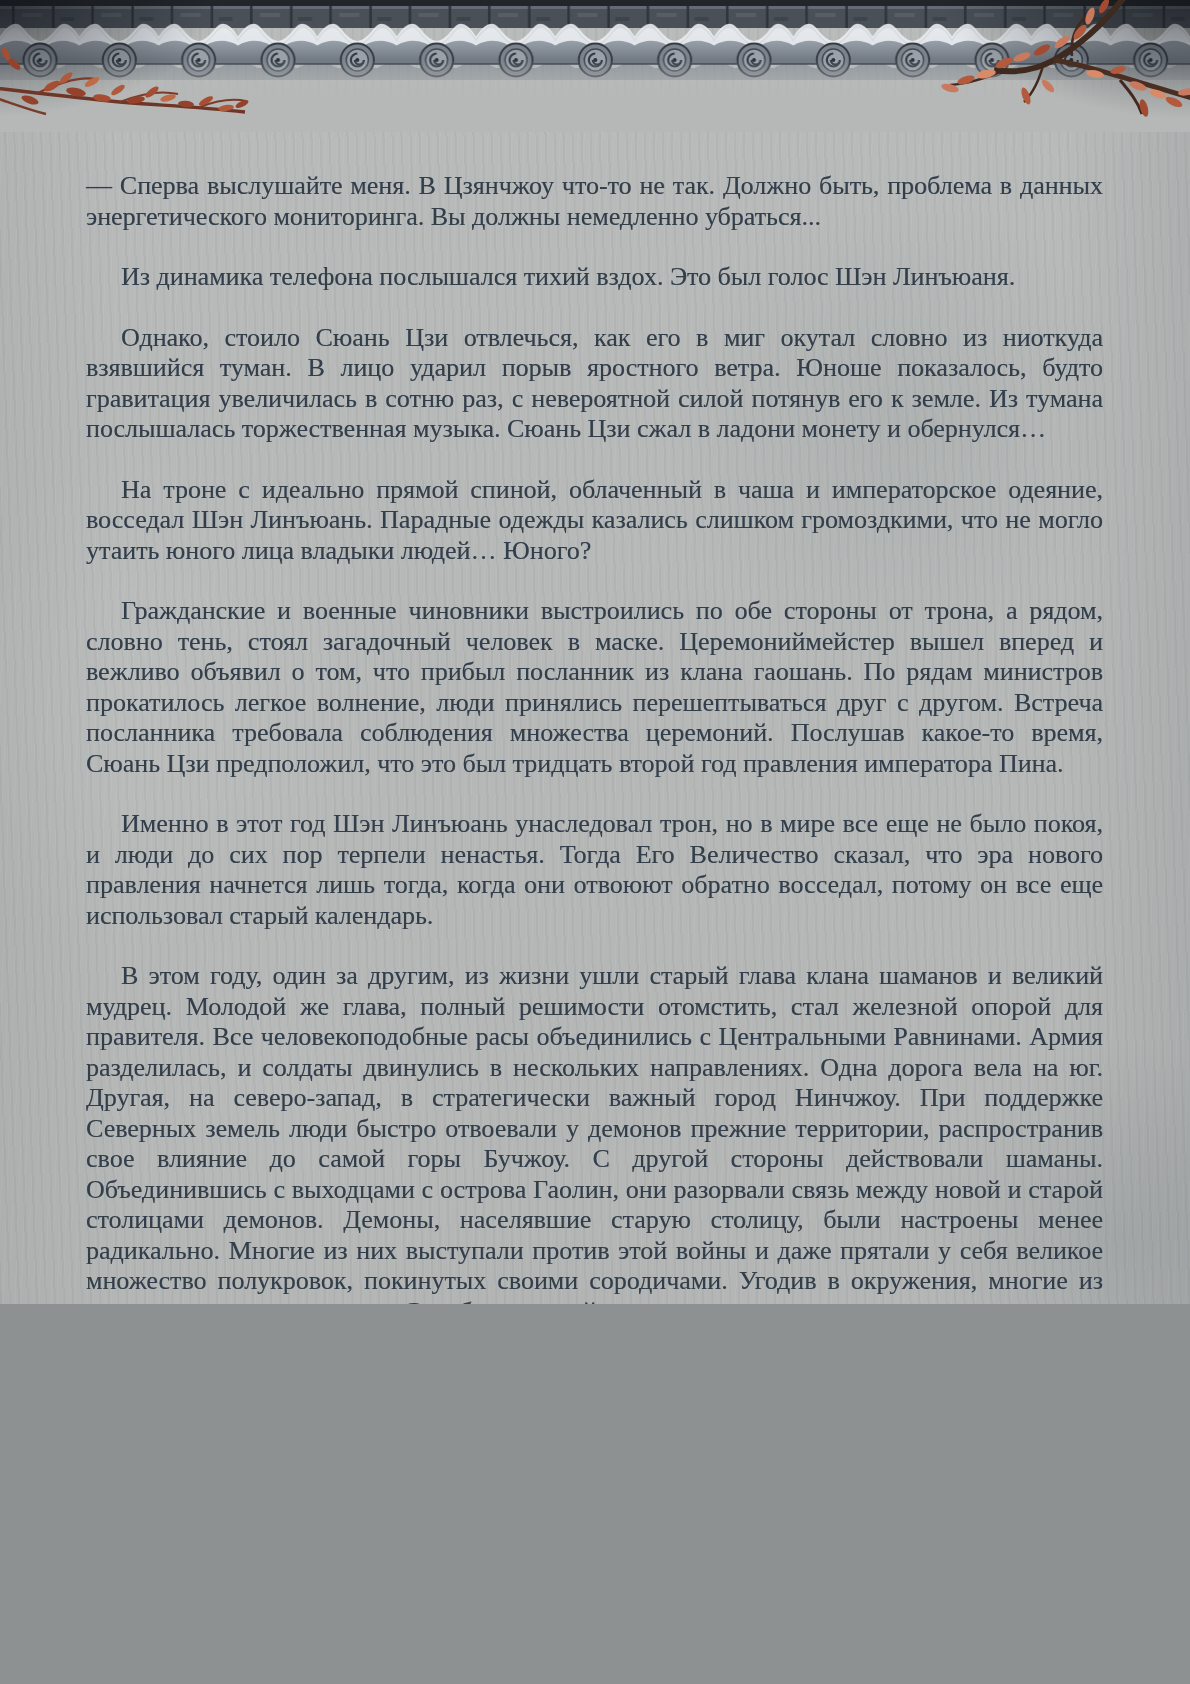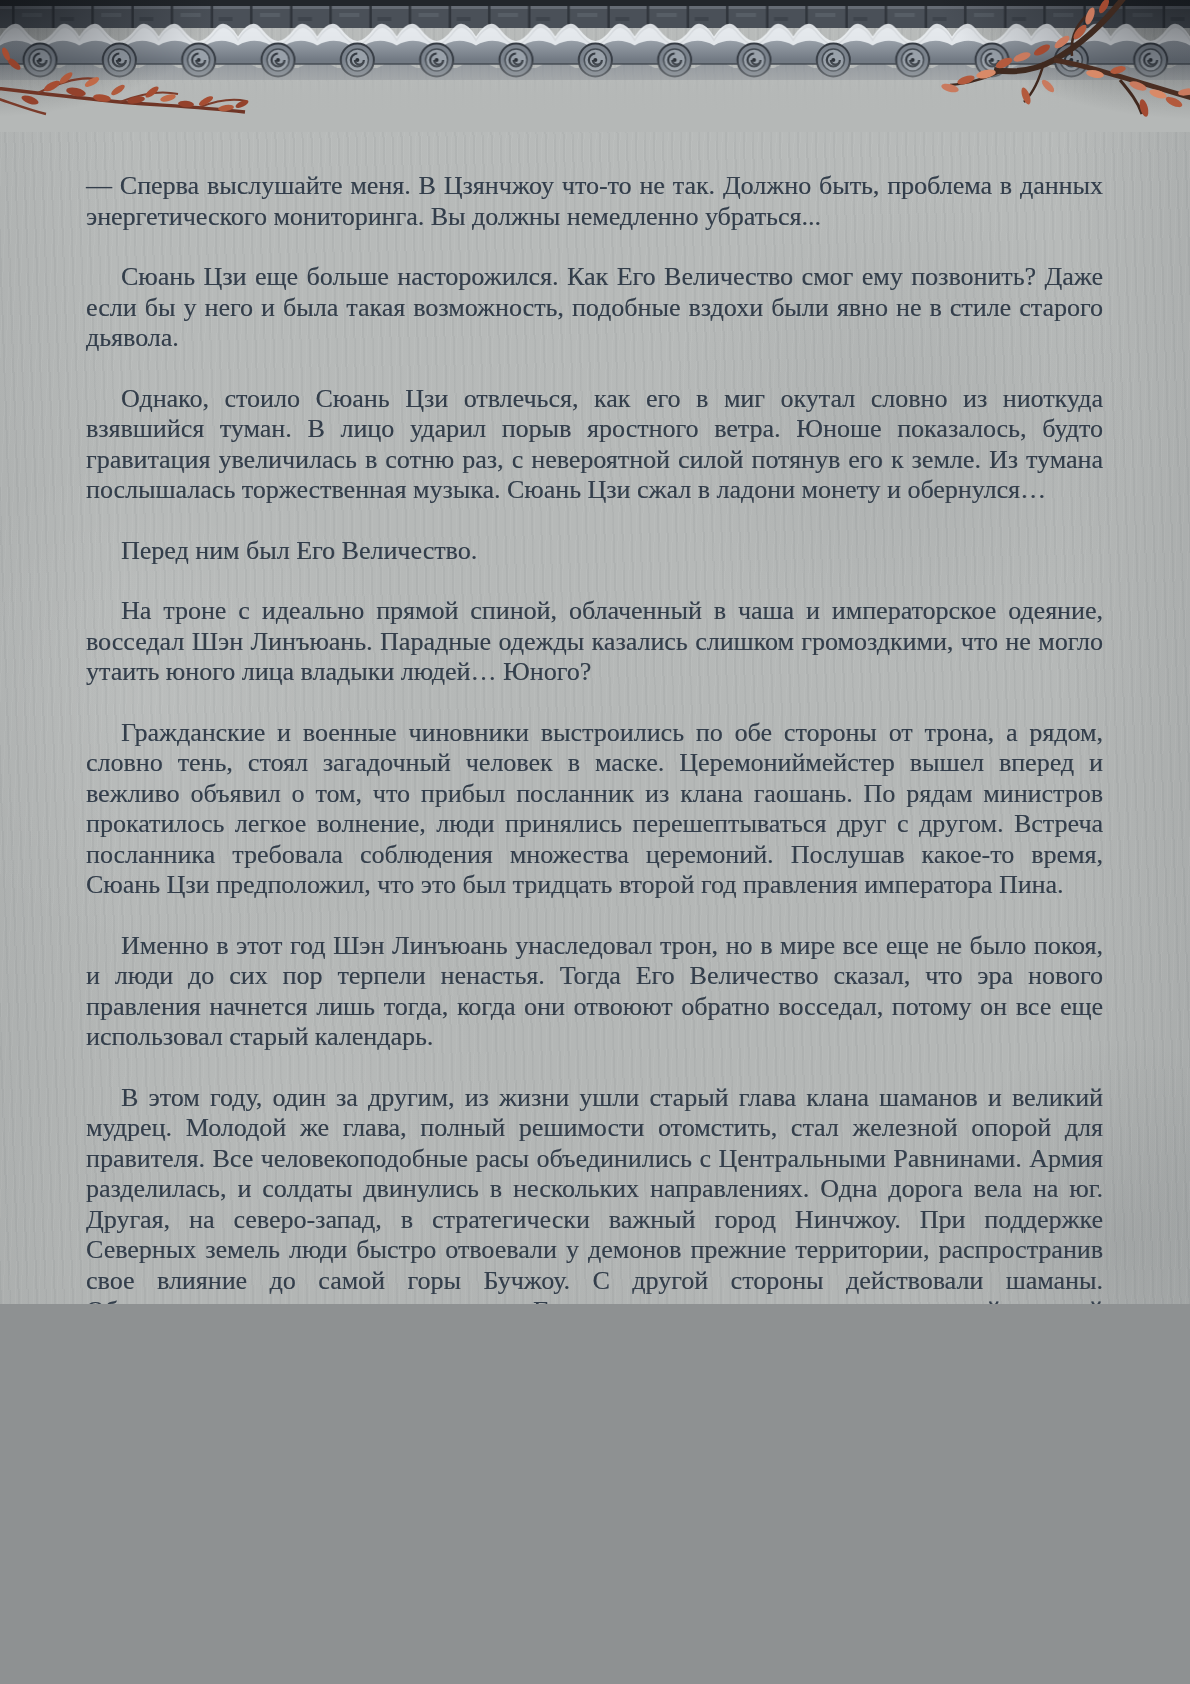--- a/index.html
+++ b/index.html
@@ -142,22 +142,21 @@
         <ellipse cx="1144" cy="108" rx="9" ry="3.8" fill="#a34a31" transform="rotate(75 1144 108)"></ellipse>
         <ellipse cx="1158" cy="94" rx="9" ry="3.8" fill="#d98a68" transform="rotate(18 1158 94)"></ellipse>
         <ellipse cx="1174" cy="102" rx="9" ry="3.8" fill="#b35a3d" transform="rotate(25 1174 102)"></ellipse>
         <ellipse cx="1186" cy="92" rx="8" ry="3.4" fill="#c97a5e" transform="rotate(-10 1186 92)"></ellipse>
       </g>
     </svg>
   </div>
 
   <main class="text-block">
     <p class="para no-indent">— Сперва выслушайте меня. В Цзянчжоу что-то не так. Должно быть, проблема в данных энергетического мониторинга. Вы должны немедленно убраться...</p>
-    <p class="para">Сюань Цзи еще больше насторожился. Как Его Величество смог ему позвонить? Даже если бы у него и была такая возможность, подобные вздохи были явно не в стиле старого дьявола.</p>
+    <p class="para">Из динамика телефона послышался тихий вздох. Это был голос Шэн Линъюаня.</p>
     <p class="para">Однако, стоило Сюань Цзи отвлечься, как его в миг окутал словно из ниоткуда взявшийся туман. В лицо ударил порыв яростного ветра. Юноше показалось, будто гравитация увеличилась в сотню раз, с невероятной силой потянув его к земле. Из тумана послышалась торжественная музыка. Сюань Цзи сжал в ладони монету и обернулся…</p>
-    <p class="para">Перед ним был Его Величество.</p>
     <p class="para">На троне с идеально прямой спиной, облаченный в чаша и императорское одеяние, восседал Шэн Линъюань. Парадные одежды казались слишком громоздкими, что не могло утаить юного лица владыки людей… Юного?</p>
     <p class="para">Гражданские и военные чиновники выстроились по обе стороны от трона, а рядом, словно тень, стоял загадочный человек в маске. Церемониймейстер вышел вперед и вежливо объявил о том, что прибыл посланник из клана гаошань. По рядам министров прокатилось легкое волнение, люди принялись перешептываться друг с другом. Встреча посланника требовала соблюдения множества церемоний. Послушав какое-то время, Сюань Цзи предположил, что это был тридцать второй год правления императора Пина.</p>
     <p class="para">Именно в этот год Шэн Линъюань унаследовал трон, но в мире все еще не было покоя, и люди до сих пор терпели ненастья. Тогда Его Величество сказал, что эра нового правления начнется лишь тогда, когда они отвоюют обратно восседал, потому он все еще использовал старый календарь.</p>
     <p class="para">В этом году, один за другим, из жизни ушли старый глава клана шаманов и великий мудрец. Молодой же глава, полный решимости отомстить, стал железной опорой для правителя. Все человекоподобные расы объединились с Центральными Равнинами. Армия разделилась, и солдаты двинулись в нескольких направлениях. Одна дорога вела на юг. Другая, на северо-запад, в стратегически важный город Нинчжоу. При поддержке Северных земель люди быстро отвоевали у демонов прежние территории, распространив свое влияние до самой горы Бучжоу. С другой стороны действовали шаманы. Объединившись с выходцами с острова Гаолин, они разорвали связь между новой и старой столицами демонов. Демоны, населявшие старую столицу, были настроены менее радикально. Многие из них выступали против этой войны и даже прятали у себя великое множество полукровок, покинутых своими сородичами. Угодив в окружения, многие из демонов сразу же сдались. Это был первый раз, когда чаша весов начала склоняться в сторону людей.</p>
   </main>
 
 </div>
 
 </body></html>

